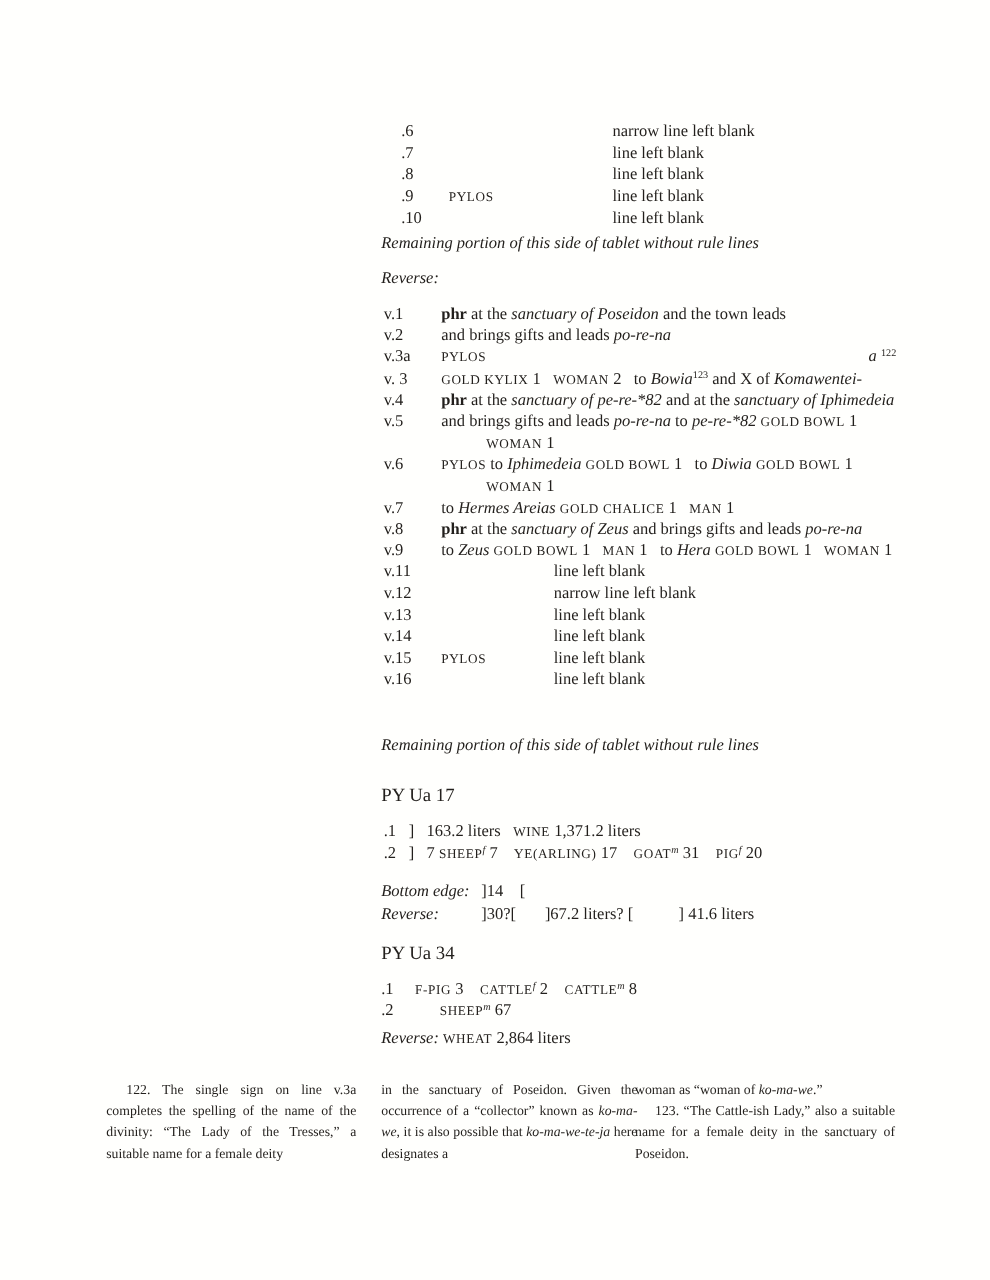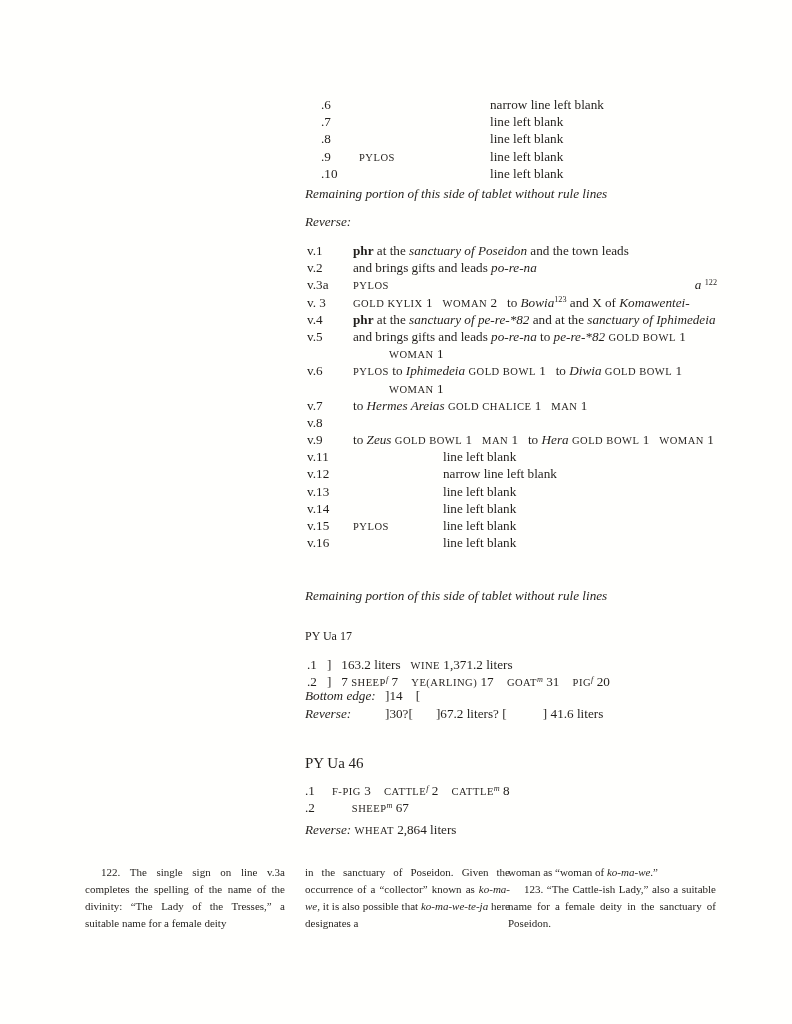--- a/index.html
+++ b/index.html
@@ -47,23 +47,23 @@
   .seg-sc{font-size:0.8em;letter-spacing:0.5px;}
   .seg-sup{font-size:0.62em;position:relative;top:-0.5em;}
   .seg-supi{font-size:0.62em;position:relative;top:-0.5em;font-style:italic;}
   .seg-note{}
   
   .obverse-list{position:absolute;left:321px;top:96px;width:420px;}
   .rule-note-top{position:absolute;left:305px;top:186px;font-style:italic;}
   .reverse-heading{position:absolute;left:305px;top:214px;font-style:italic;}
   .reverse-list{position:absolute;left:307px;top:242px;width:410px;}
   .rule-note-bottom{position:absolute;left:305px;top:588px;font-style:italic;}
-  .ua17-heading{position:absolute;left:305px;top:629px;font-size:12px;}
+  .ua17-heading{position:absolute;left:305px;top:629px;font-size:15px;}
   .ua17-list{position:absolute;left:307px;top:656px;width:440px;}
-  .ua17-edge-list{position:absolute;left:305px;top:687px;width:440px;}
+  .ua17-edge-list{position:absolute;left:305px;top:704px;width:440px;}
   .ua17-edge-list .trow{height:17.6px;line-height:17.6px;}
   .ua25-heading{position:absolute;left:305px;top:755px;font-size:15px;}
   .ua25-list{position:absolute;left:305px;top:782px;width:420px;}
   .ua25-reverse{position:absolute;left:305px;top:822px;white-space:pre;}
   
   .fn-col{position:absolute;top:864px;font-size:11px;line-height:17px;text-align:justify;}
   .fn-col-1{left:85px;width:200px;}
   .fn-col-2{left:305px;width:205px;}
   .fn-col-3{left:508px;width:208px;}
   .fn-p{margin:0;}
@@ -144,20 +144,21 @@
       <div class="trow rev-row">
         <span class="col vnum"></span>
         <span class="rcontent cont"><span class="seg-sc">WOMAN</span><span> 1</span></span>
       </div>
       <div class="trow rev-row">
         <span class="col vnum">v.7</span>
         <span class="rcontent"><span>to </span><span class="seg-i">Hermes Areias</span><span> </span><span class="seg-sc">GOLD CHALICE</span><span> 1   </span><span class="seg-sc">MAN</span><span> 1</span></span>
       </div>
       <div class="trow rev-row">
         <span class="col vnum">v.8</span>
+        <span class="rcontent"><span class="seg-b">phr</span><span> at the </span><span class="seg-i">sanctuary of Zeus</span><span> and brings gifts and leads </span><span class="seg-i">po-re-na</span></span>
       </div>
       <div class="trow rev-row">
         <span class="col vnum">v.9</span>
         <span class="rcontent"><span>to </span><span class="seg-i">Zeus</span><span> </span><span class="seg-sc">GOLD BOWL</span><span> 1   </span><span class="seg-sc">MAN</span><span> 1   to </span><span class="seg-i">Hera</span><span> </span><span class="seg-sc">GOLD BOWL</span><span> 1   </span><span class="seg-sc">WOMAN</span><span> 1</span></span>
       </div>
       <div class="trow rev-row">
         <span class="col vnum">v.11</span>
         <span class="col rsite seg-sc"></span>
         <span class="seg-note">line left blank</span>
       </div>
@@ -205,21 +206,21 @@
       <div class="trow edge-row">
         <span class="col elabel">Bottom edge:</span>
         <span class="rcontent"><span>]14    [</span></span>
       </div>
       <div class="trow edge-row">
         <span class="col elabel">Reverse:</span>
         <span class="rcontent"><span>]30?[       ]67.2 liters? [           ] 41.6 liters</span></span>
       </div>
     </div>
 
-  <div class="ua25-heading">PY Ua 46</div>
+  <div class="ua25-heading">PY Ua 34</div>
   <div class="ua25-list">
       <div class="trow ua-row">
         <span class="col unum25">.1</span>
         <span class="rcontent"><span class="seg-sc">F-PIG</span><span> 3    </span><span class="seg-sc">CATTLE</span><span class="seg-supi">f</span><span> 2    </span><span class="seg-sc">CATTLE</span><span class="seg-supi">m</span><span> 8</span></span>
       </div>
       <div class="trow ua-row">
         <span class="col unum25">.2</span>
         <span class="rcontent"><span>      </span><span class="seg-sc">SHEEP</span><span class="seg-supi">m</span><span> 67</span></span>
       </div>
     </div>

